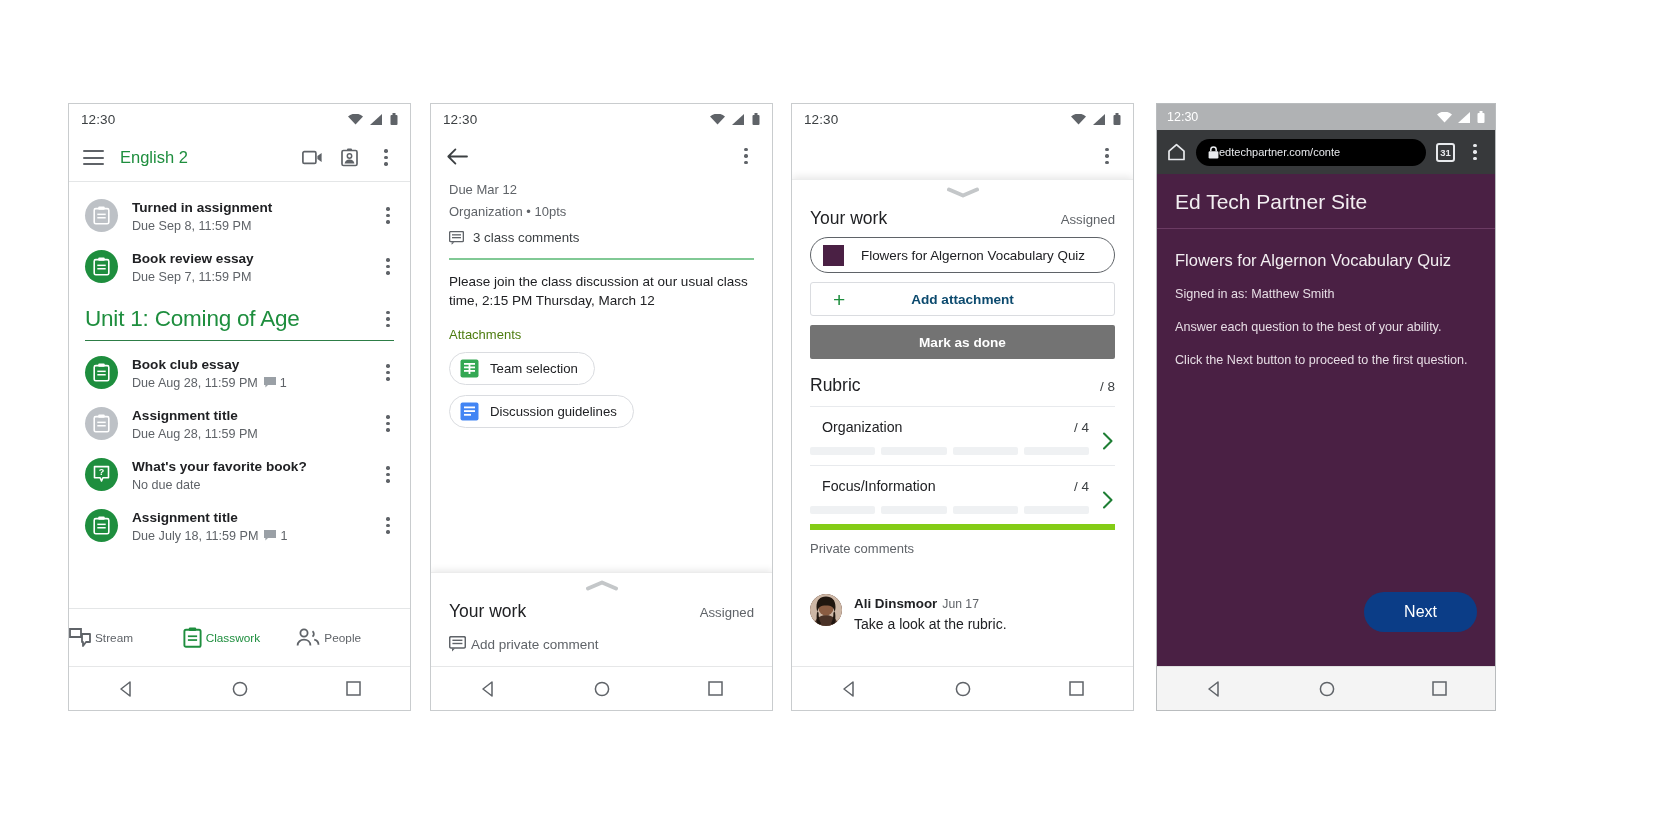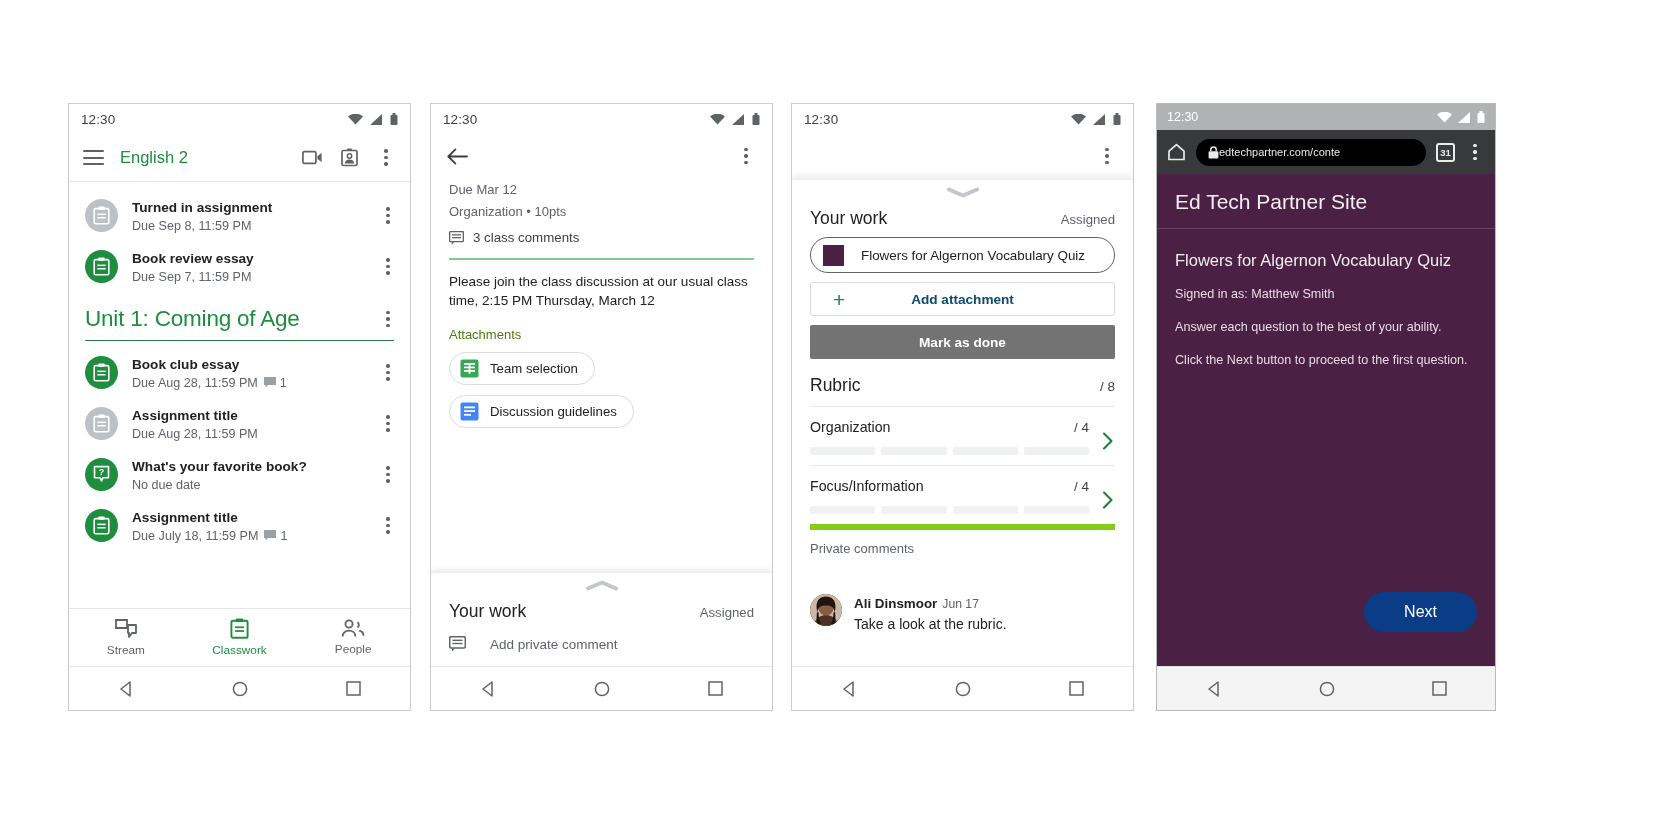--- a/index.html
+++ b/index.html
@@ -72,21 +72,21 @@
     display: flex; align-items: center; padding: 14px 12px 8px 16px;
   }
   .unit-title { font-size: 22.5px; color: #1e8e3e; font-weight: 400; letter-spacing: -.2px; }
   .unit-rule { height: 1px; background: #2d7d46; margin: 0 16px 4px 16px; }
 
   .bottomnav {
     position: absolute; left: 0; right: 0; bottom: 44px; height: 58px;
     background: #fff; border-top: 1px solid #e4e6e7;
     display: flex; align-items: center;
   }
-  .bn-item { flex: 1 1 0; display: flex; flex-direction: column; align-items: center; gap: 4px; }
+  .bn-item { flex: 1 1 0; display: flex; flex-direction: row; align-items: center; gap: 4px; }
   .bn-label { font-size: 11.8px; color: #5f6368; }
   .bn-item.active .bn-label { color: #1e8e3e; }
 
   
   #p2 { left: 430px; top: 103px; width: 343px; height: 608px; }
   .p2-appbar { height: 44px; display: flex; align-items: center; padding: 0 16px; }
   .p2-body { padding: 4px 18px 0 18px; }
   .due { font-size: 13px; color: #5f6368; margin-bottom: 3px; }
   .p2-title { font-size: 21px; line-height: 1.28; color: #1e8e3e; font-weight: 400; }
   .meta { font-size: 13px; color: #5f6368; margin-top: 7px; }
@@ -111,21 +111,21 @@
     position: absolute; left: 0; right: 0; bottom: 44px;
     background: #fff;
     border-top: 1px solid #ececec;
     box-shadow: 0 -2px 7px rgba(0,0,0,.09);
     padding: 0 18px;
   }
   .grabber { display: flex; justify-content: center; padding: 7px 0 2px 0; }
   .sheet-head { display: flex; align-items: baseline; padding: 8px 0 2px 0; }
   .sheet-head .h { font-size: 17.5px; color: #202124; }
   .sheet-head .s { margin-left: auto; font-size: 13.2px; color: #5f6368; }
-  .privrow { display: flex; align-items: center; gap: 24px; padding: 12px 0 14px 0; font-size: 13.5px; color: #5f6368; }
+  .privrow { display: flex; align-items: center; gap: 5px; padding: 12px 0 14px 0; font-size: 13.5px; color: #5f6368; }
 
   
   #p3 { left: 791px; top: 103px; width: 343px; height: 608px; }
   .p3-appbar { height: 44px; display: flex; align-items: center; justify-content: flex-end; padding: 0 16px; }
   .p3-sheet {
     position: absolute; left: 0; right: 0; top: 75px; bottom: 44px;
     background: #fff;
     border-top: 1px solid #eceded;
     box-shadow: 0 -2px 8px rgba(0,0,0,.10);
     padding: 0 18px;
@@ -148,21 +148,21 @@
   .addatt .lbl { font-size: 13.6px; color: #0c4a6e; font-weight: bold; }
   .markdone {
     height: 34px; margin-top: 9px; background: #737373;
     display: flex; align-items: center; justify-content: center;
     color: #fff; font-size: 13.6px; font-weight: bold; border-radius: 2px;
   }
   .rub-head { display: flex; align-items: baseline; padding: 16px 0 10px 0; }
   .rub-head .h { font-size: 17.5px; color: #202124; }
   .rub-head .s { margin-left: auto; font-size: 13.5px; color: #3c4043; }
   .rub-row { border-top: 1px solid #e8eaed; padding: 12px 0 10px 0; position: relative; }
-  .rub-row .top { display: flex; align-items: baseline; padding-right: 26px; }
+  .rub-row .top { display: flex; align-items: baseline; padding-right: 26px; margin-left: 12px; }
   .rub-row .name { font-size: 14.2px; color: #202124; }
   .rub-row .pts { margin-left: auto; font-size: 13.5px; color: #3c4043; }
   .rub-bars { display: flex; gap: 6px; margin-top: 12px; padding-right: 26px; }
   .rub-bars i { flex: 1 1 0; height: 8px; background: #eff1f3; border-radius: 2px; display: block; }
   .rub-chev { position: absolute; right: 0; top: 24px; }
   .priv-head { border-top: 6px solid #84cc16; padding: 11px 0 7px 0; font-size: 13px; color: #5f6368; }
   .priv-item { display: flex; gap: 12px; margin-top: 31px; }
   .priv-av {
     width: 32px; height: 32px; border-radius: 50%; flex: 0 0 auto;
     background: #6d4b3a; overflow: hidden; position: relative;

